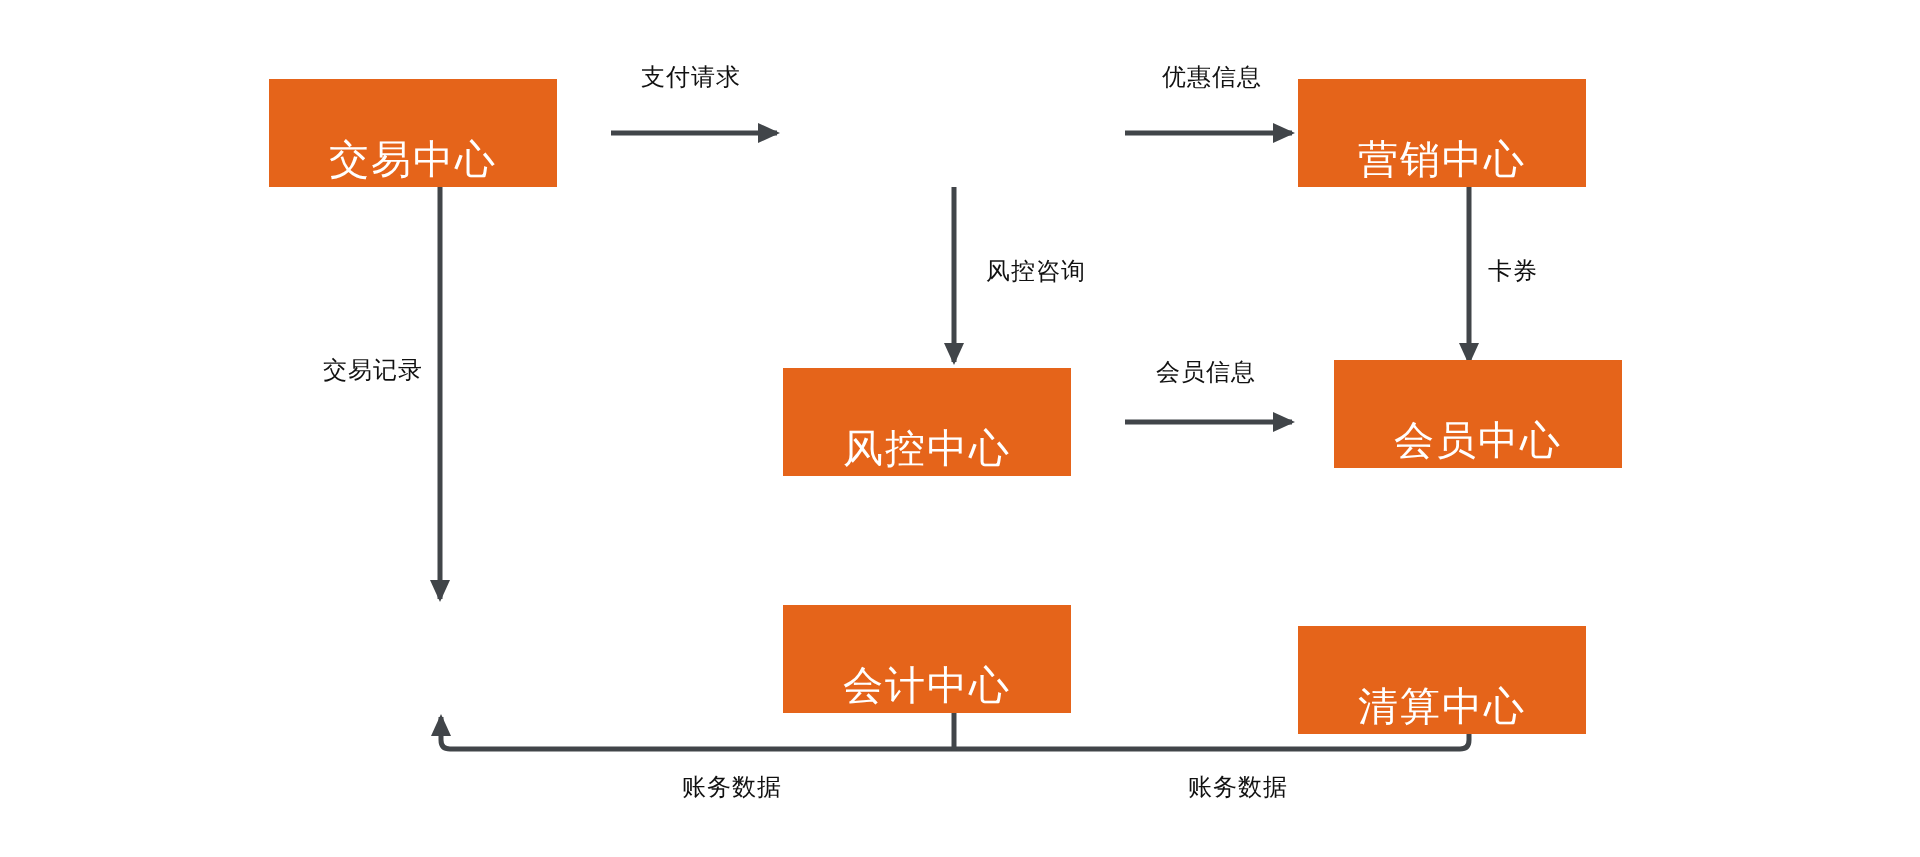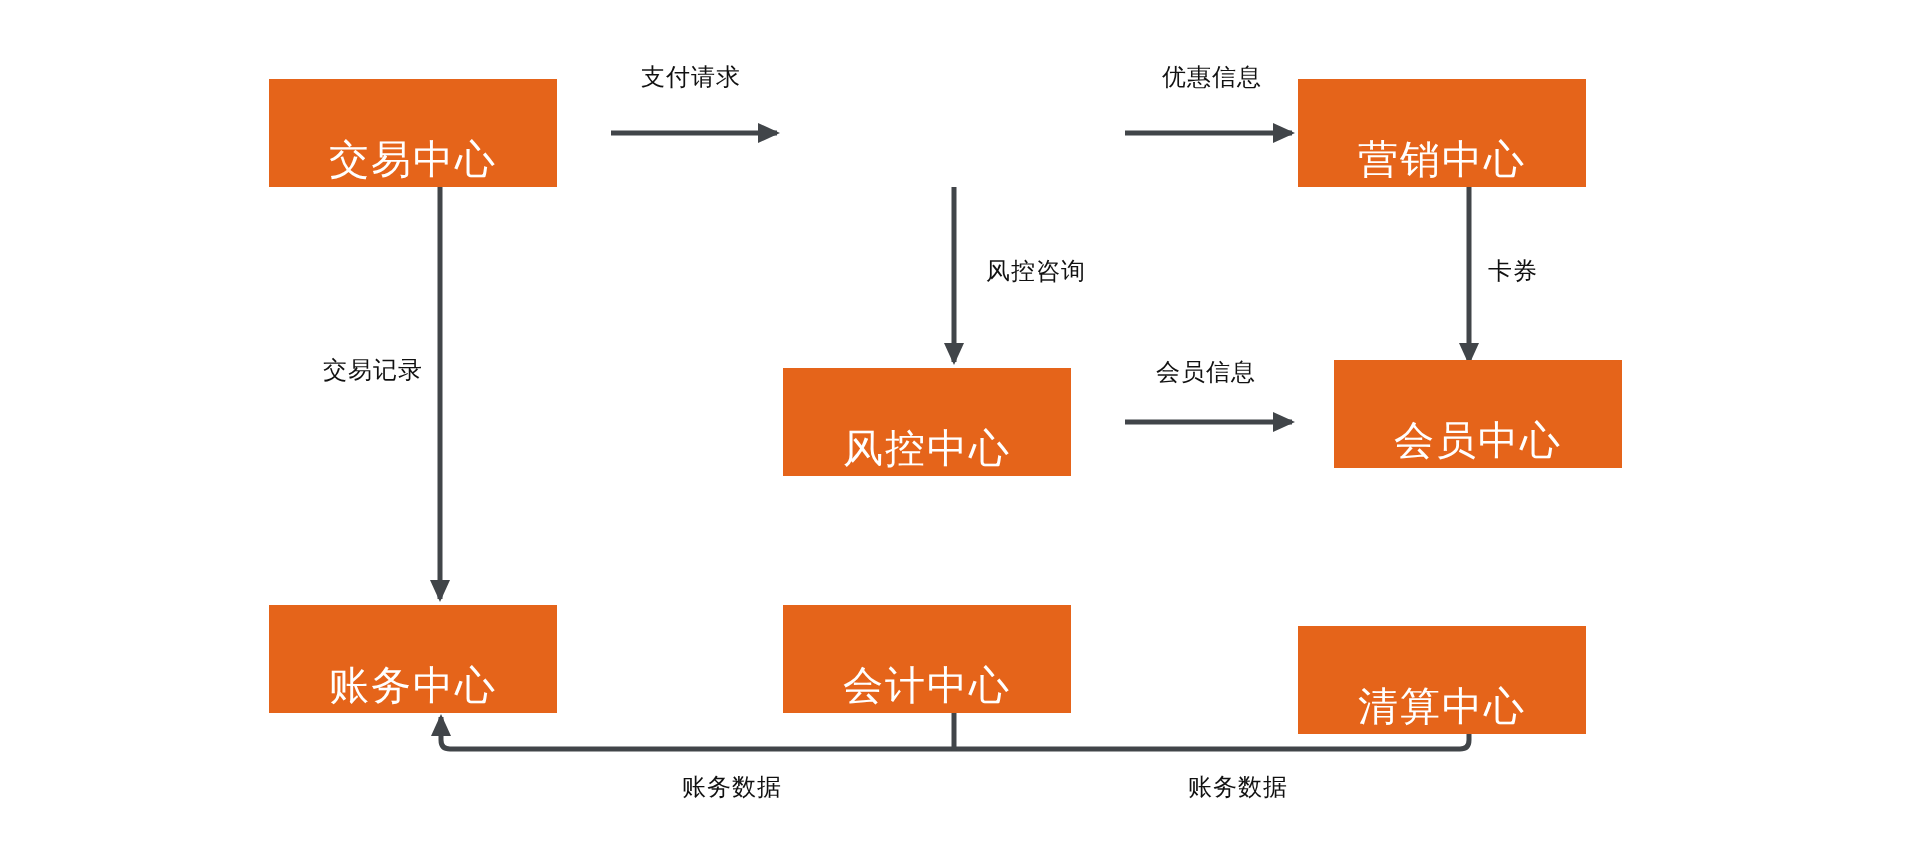--- a/index.html
+++ b/index.html
@@ -79,23 +79,20 @@
   </div>
   <div class="box" style="left:1298px; top:79px;">
     <span>营销中心</span>
   </div>
   <div class="box" style="left:783px; top:368px;">
     <span>风控中心</span>
   </div>
   <div class="box" style="left:1298px; top:360px;margin-left:36px;">
     <span>会员中心</span>
   </div>
-  <div class="box" style="left:269px; top:605px;">
-    <span>账务中心</span>
-  </div>
   <div class="box" style="left:783px; top:605px;">
     <span>会计中心</span>
   </div>
   <div class="box" style="left:1298px; top:605px;margin-top:21px;">
     <span>清算中心</span>
   </div>
 
   <div class="elabel anchor-center" style="left:691px; top:77px;">支付请求</div>
   <div class="elabel anchor-center" style="left:1212px; top:77px;">优惠信息</div>
   <div class="elabel anchor-left" style="left:954px; top:271px;margin-left:32px;">风控咨询</div>

